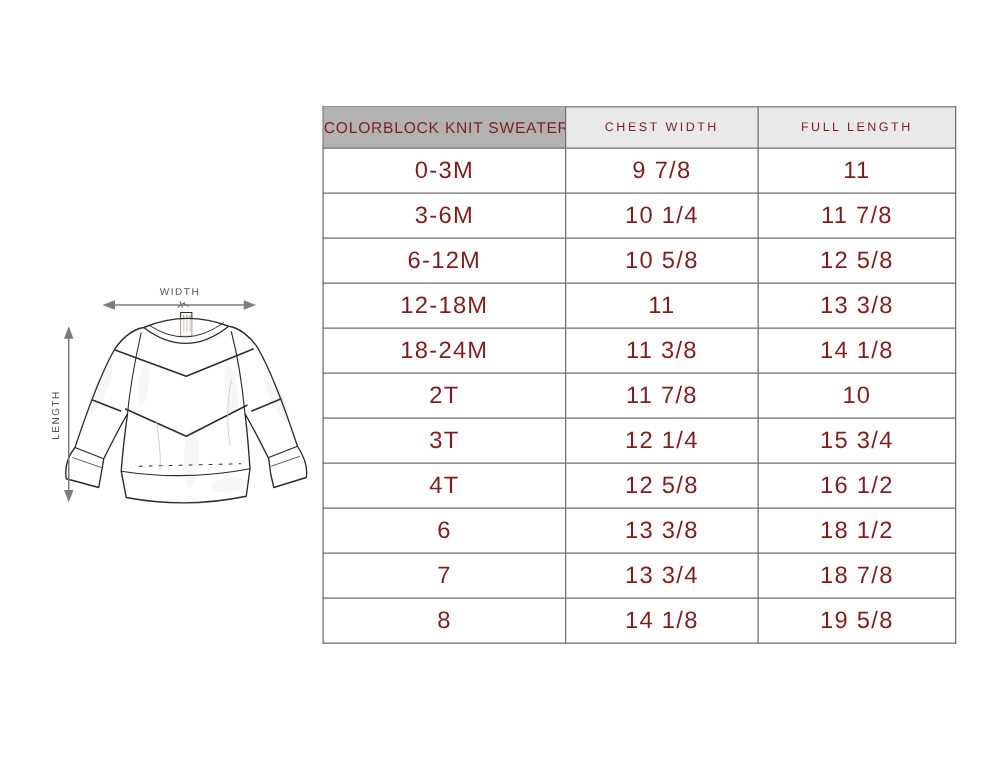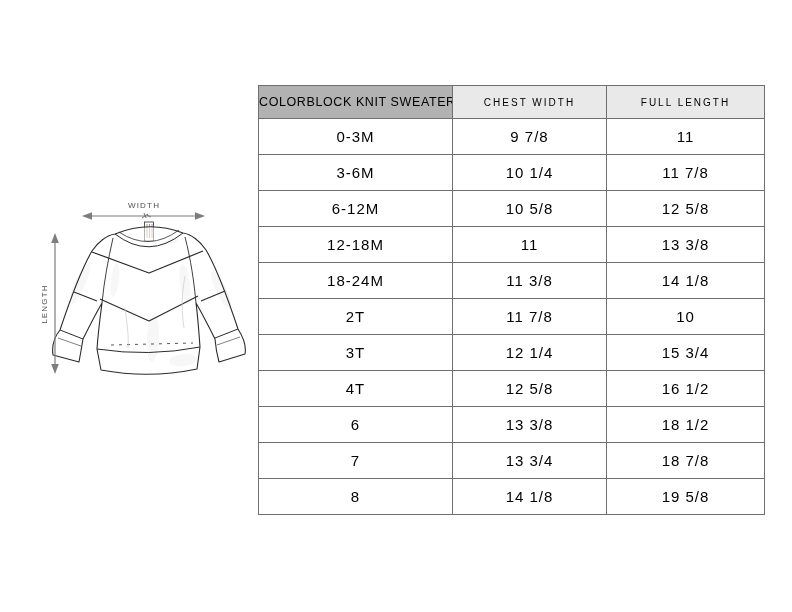--- a/index.html
+++ b/index.html
@@ -9,59 +9,59 @@
     height: 612px;
     background: #ffffff;
     font-family: "Liberation Sans", sans-serif;
     overflow: hidden;
   }
 
   
   .diagram {
     position: absolute;
     left: 35px;
-    top: 188px;
+    top: 216px;
     width: 230px;
     height: 210px;
   }
 
   
   table.size-table {
     position: absolute;
     left: 258px;
     top: 85px;
     width: 506px;
     border-collapse: collapse;
     table-layout: fixed;
   }
   table.size-table th,
   table.size-table td {
     border: 1px solid #6f6f6f;
     text-align: center;
     vertical-align: middle;
-    color: #000000;
+    color: #7f1d1d;
     font-weight: normal;
     padding: 0;
     overflow: hidden;
     white-space: nowrap;
   }
   table.size-table thead th { height: 32px; }
   th.th-product {
     background: #b2b2b2;
     font-size: 12.5px;
     letter-spacing: 0.6px;
   }
   th.th-measure {
     background: #e9e9e9;
     font-size: 10px;
     letter-spacing: 2px;
   }
   table.size-table tbody td {
     height: 35px;
-    font-size: 15px;
+    font-size: 19px;
     letter-spacing: 1px;
     background: #ffffff;
   }
 </style>
 </head>
 <body>
 
 <div class="canvas">
 
   <div class="diagram">

